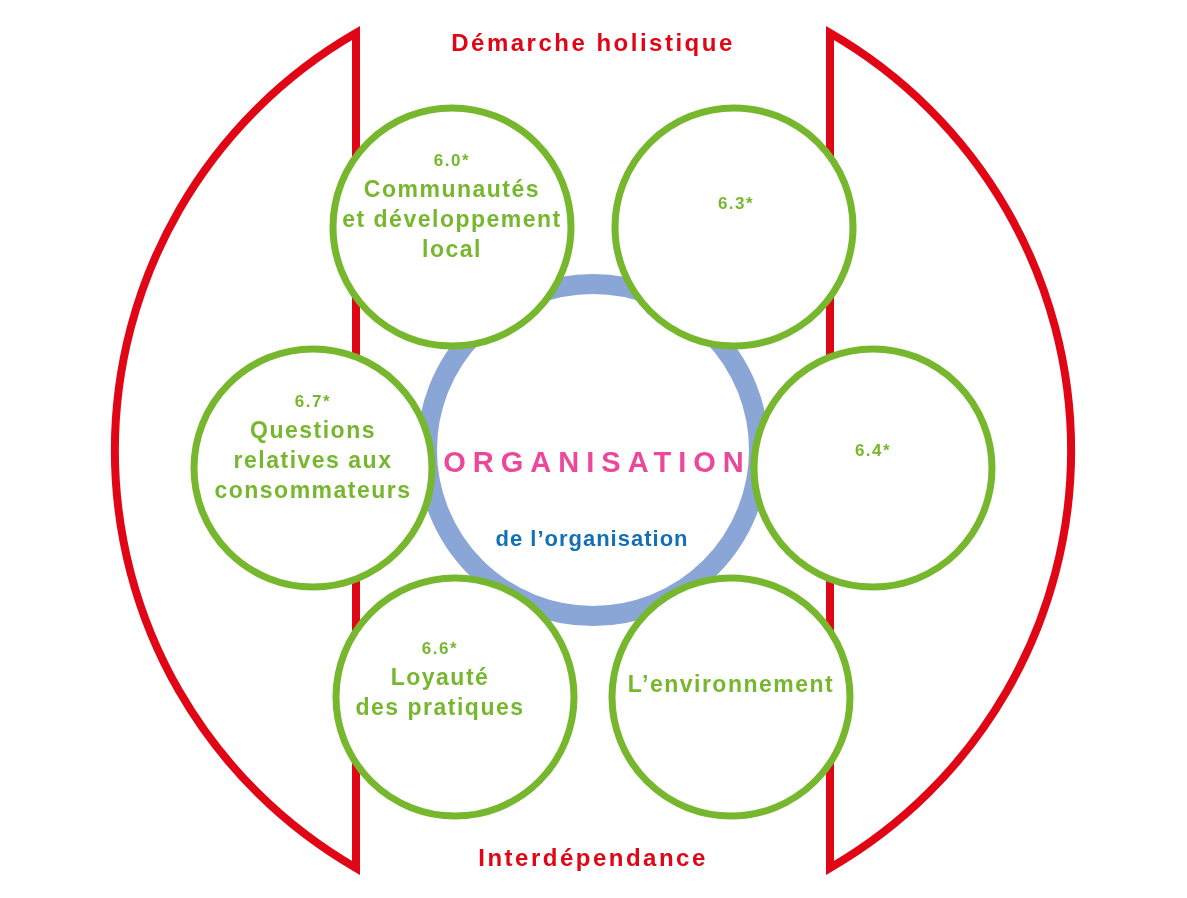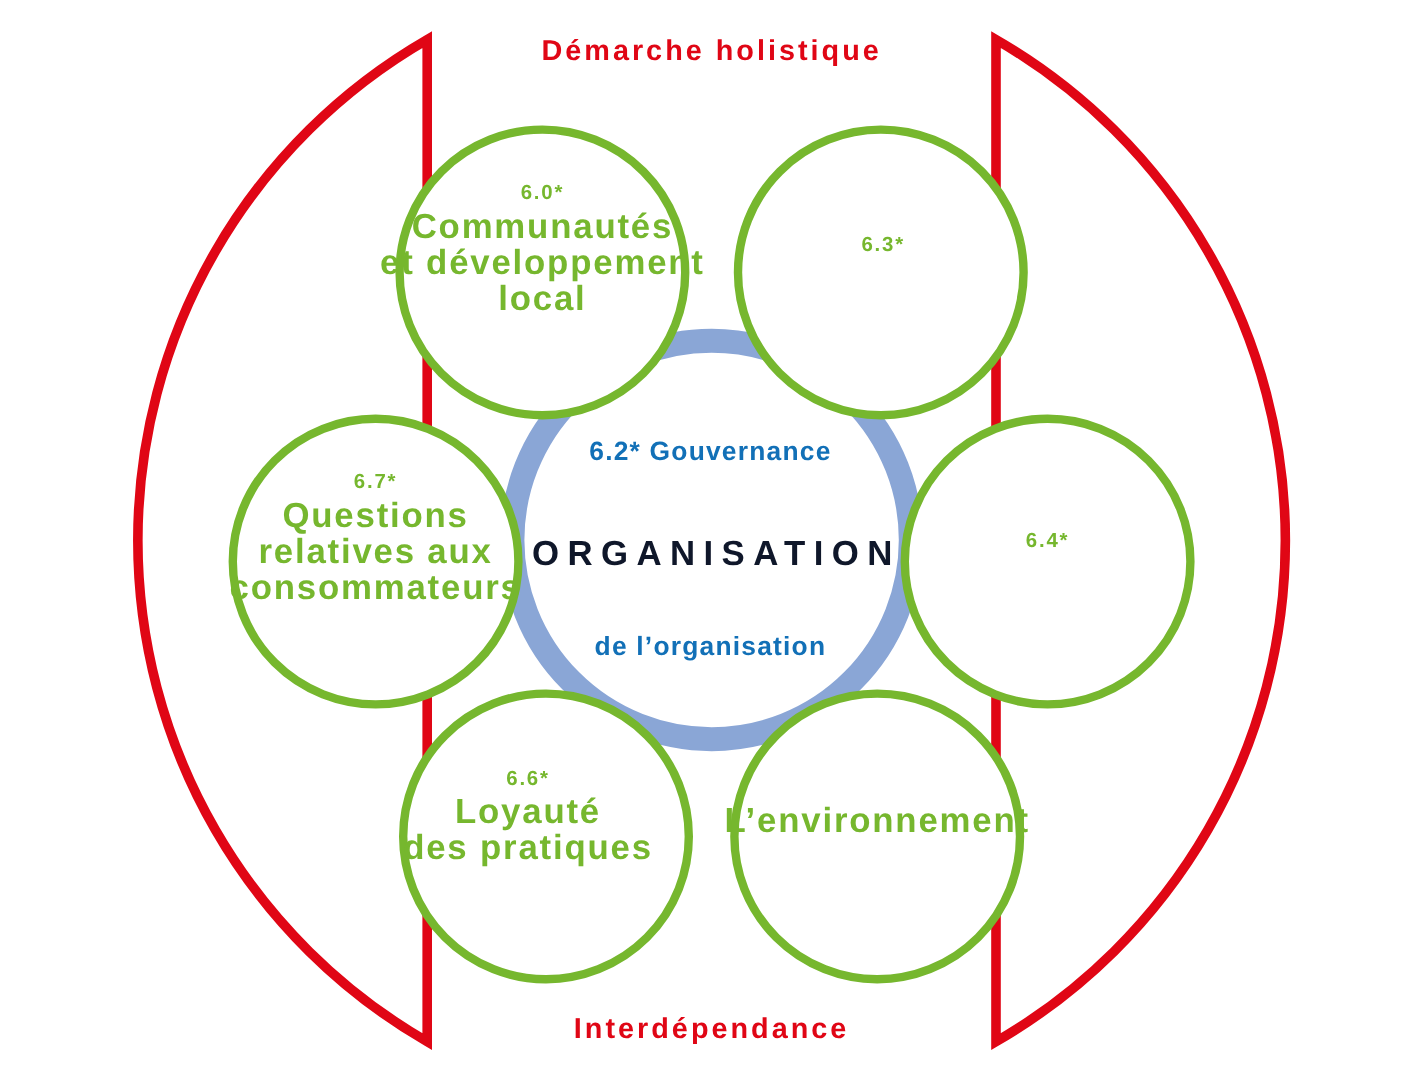--- a/index.html
+++ b/index.html
@@ -15,34 +15,34 @@
   .subj-circle{ fill:#ffffff; stroke:var(--green); stroke-width:7px; }
 
   
   .txt { position:absolute; transform:translate(-50%,-50%); text-align:center; font-weight:bold; }
   .title { font-size:24px; letter-spacing:2.5px; color:var(--red); white-space:nowrap; }
   .title-top    { left:593px; top:43px;  }
   .title-bottom { left:593px; top:858px; }
 
   .circle-txt { color:var(--green); }
   .circle-num   { font-size:17px; letter-spacing:1.5px; line-height:26px; }
-  .circle-label { font-size:29px; letter-spacing:1.5px; line-height:30px; white-space:pre-line; }
+  .circle-label { font-size:23px; letter-spacing:1.5px; line-height:30px; white-space:pre-line; }
 
   .b68 { left:452px; top:206px; }
   .b63 { left:736px; top:204px; }
   .b67 { left:313px; top:447px; }
   .b64 { left:873px; top:451px; }
   .b66 { left:440px; top:679px; }
   .b65 { left:731px; top:684px; }
 
   .gov-text { font-size:22px; letter-spacing:1px; color:var(--blue-text); white-space:nowrap; }
   .gov-top    { left:592px; top:376px; }
   .gov-bottom { left:592px; top:539px; }
   .org-text {
-    font-size:29px; letter-spacing:7px; color:#0f172a; white-space:nowrap;
+    font-size:29px; letter-spacing:7px; color:#ec4899; white-space:nowrap;
     left:597px; top:462px;
   }
 </style>
 </head>
 <body>
 
 <div class="stage">
 
   <svg width="1187" height="898" viewBox="0 0 1187 898">
 
@@ -55,21 +55,20 @@
     <circle class="subj-circle" cx="734" cy="227" r="119"></circle>
     <circle class="subj-circle" cx="313" cy="468" r="119"></circle>
     <circle class="subj-circle" cx="873" cy="468" r="119"></circle>
     <circle class="subj-circle" cx="455" cy="697" r="119"></circle>
     <circle class="subj-circle" cx="731" cy="697" r="119"></circle>
   </svg>
 
   <div class="txt title title-top">Démarche holistique</div>
   <div class="txt title title-bottom">Interdépendance</div>
 
-  <div class="txt gov-text gov-top">6.2* Gouvernance</div>
   <div class="txt org-text">ORGANISATION</div>
   <div class="txt gov-text gov-bottom">de l’organisation</div>
 
   <div class="txt circle-txt b68">
     <div class="circle-num">6.0*</div>
     <div class="circle-label">Communautés
 et développement
 local</div>
   </div>
 

